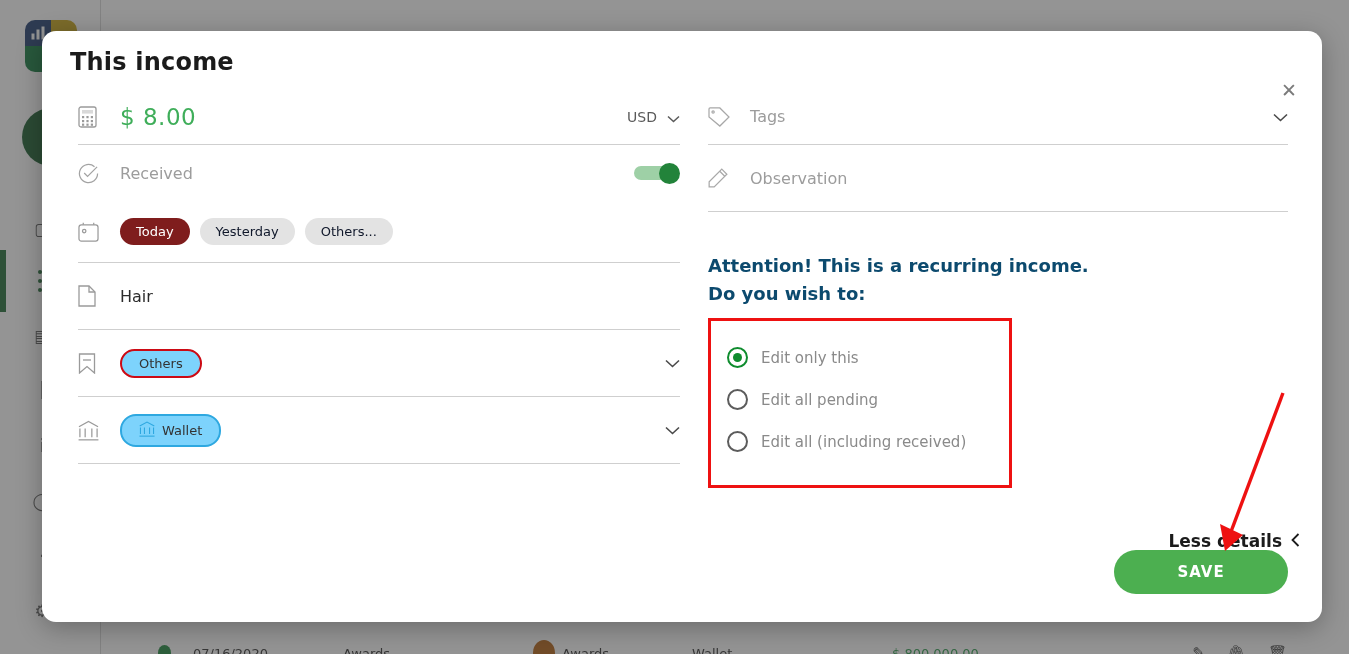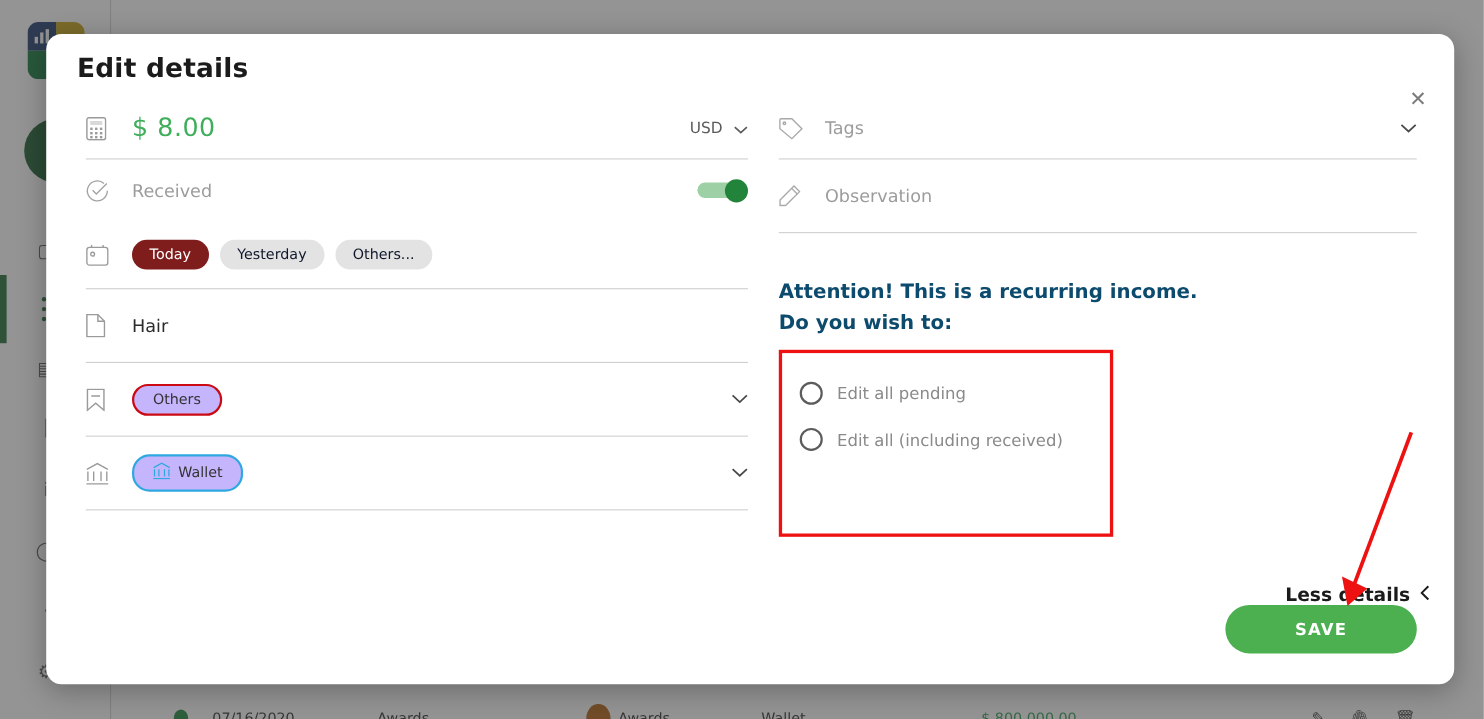--- a/index.html
+++ b/index.html
@@ -121,21 +121,21 @@
   
   .chips { display: flex; gap: 10px; align-items: center; }
   .chip {
     padding: 6px 16px; border-radius: 14px; font-size: 13px;
     background: #e3e3e3; color: #0f172a; cursor: pointer; white-space: nowrap;
   }
   .chip.active { background: #7f1d1d; color: #ffffff; }
   .chip-outline {
     display: inline-flex; align-items: center; gap: 7px;
     padding: 5px 17px; border-radius: 16px; font-size: 13px;
-    background: #c4b5fd; cursor: pointer; white-space: nowrap;
+    background: #7dd3fc; cursor: pointer; white-space: nowrap;
   }
   .chip-red { border: 2px solid #cc0a14; color: #333333; }
   .chip-blue { border: 2px solid #2ea8e0; color: #333333; }
   .chev { color: #4a4a4a; font-size: 14px; line-height: 1; }
 
   
   .less-details {
     position: absolute; left: 36px; right: 22px; top: 442px;
     display: flex; justify-content: flex-end; align-items: center; gap: 9px;
     font-size: 17px; color: #1b1b1b; font-weight: 600; cursor: pointer;
@@ -226,21 +226,21 @@
         <span>🖇</span>
         <span>🗑</span>
       </span>
     </div>
   </div>
 
   <div class="dim-overlay"></div>
 
   <div class="modal">
 
-    <div class="modal-title">Edit details</div>
+    <div class="modal-title">This income</div>
     <div class="modal-close">✕</div>
 
     <div class="cols">
 
       <div class="col-left">
 
         <div class="field">
           <span class="f-icon">
             <svg width="19" height="22" viewBox="0 0 19 22" fill="none" stroke="#9a9a9a" stroke-width="1.3">
               <rect x="1" y="1" width="17" height="20" rx="2"></rect>
@@ -414,20 +414,24 @@
           </span>
         </div>
 
         <div class="attn-block">
           <div class="attn-line">Attention! This is a recurring income.</div>
           <div class="attn-line">Do you wish to:</div>
         </div>
 
         <div class="radio-box">
           <div class="radio-row">
+            <span class="radio checked"></span>
+            <span class="radio-label">Edit only this</span>
+          </div>
+          <div class="radio-row">
             <span class="radio"></span>
             <span class="radio-label">Edit all pending</span>
           </div>
           <div class="radio-row">
             <span class="radio"></span>
             <span class="radio-label">Edit all (including received)</span>
           </div>
         </div>
       </div>
     </div>

